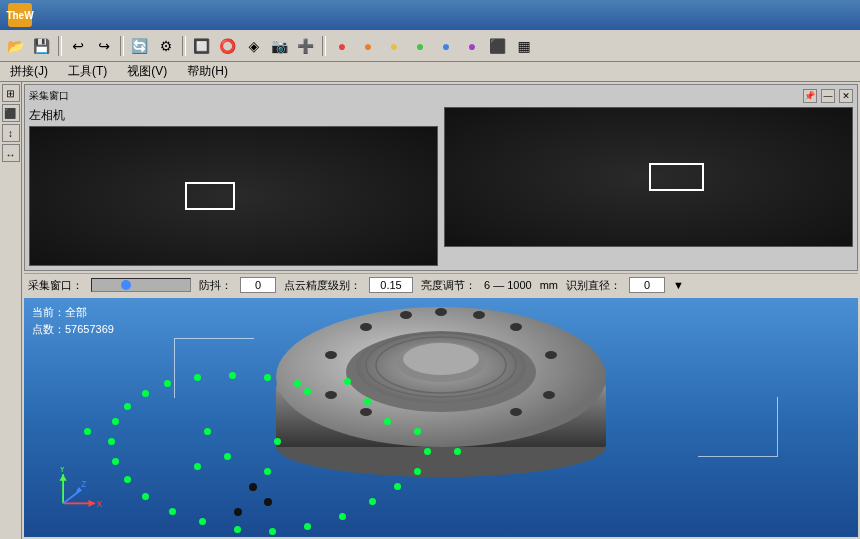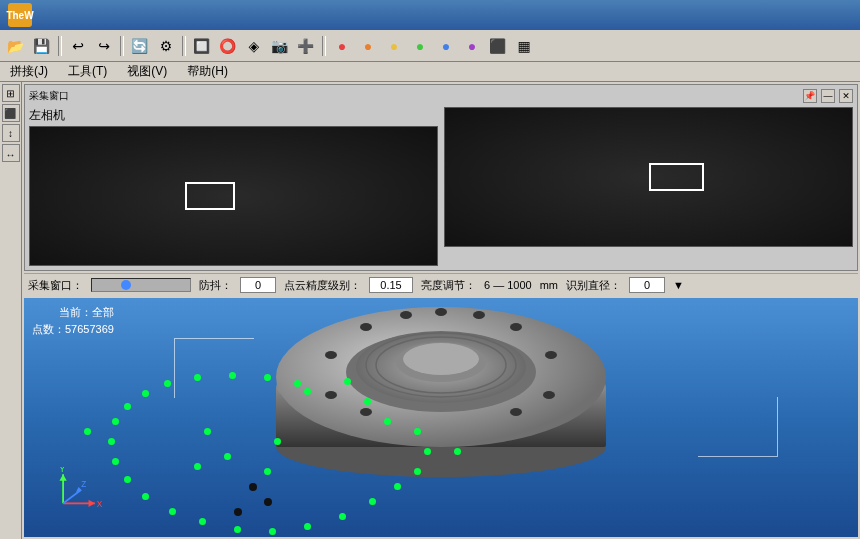--- a/index.html
+++ b/index.html
@@ -256,21 +256,20 @@
       min-height: 200px;
     }
 
     .viewport-info {
       position: absolute;
       top: 6px;
       left: 8px;
       color: white;
       font-size: 11px;
       line-height: 1.5;
-      text-align: right;
     }
 
     
     .axis-indicator {
       position: absolute;
       bottom: 20px;
       left: 30px;
       width: 50px;
       height: 50px;
     }

